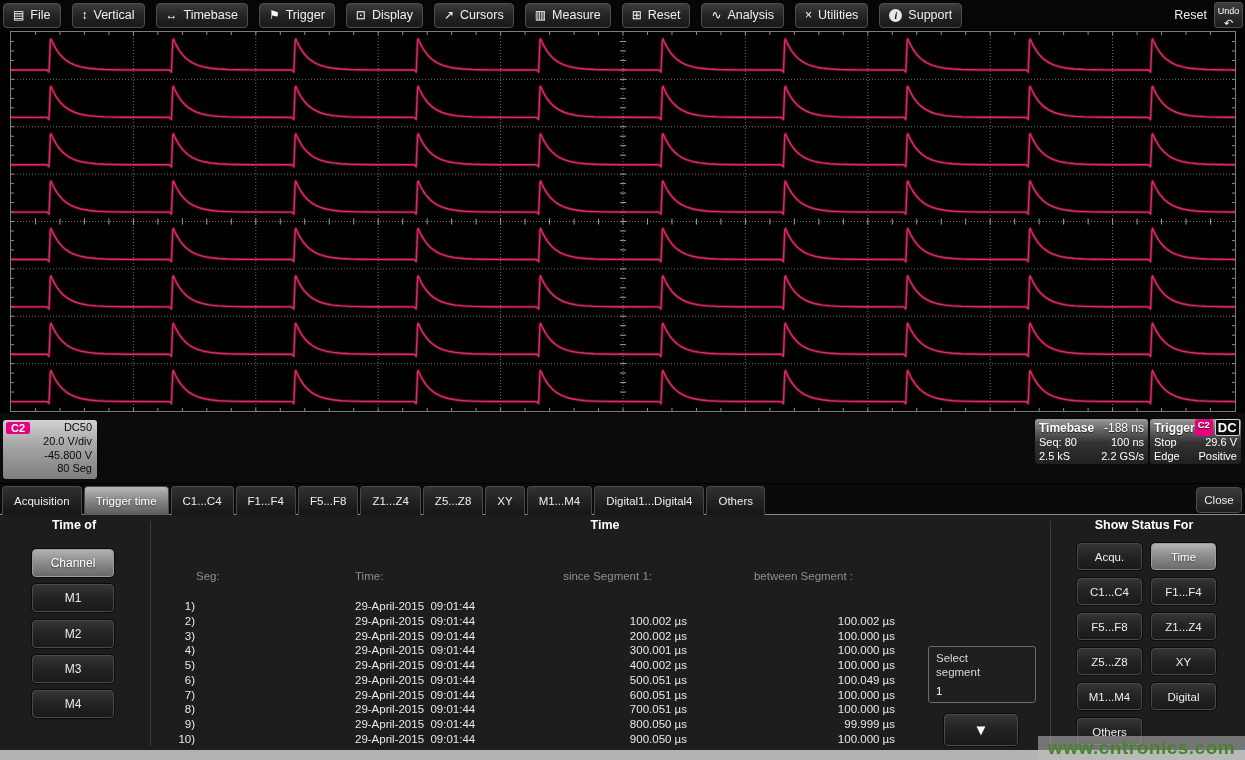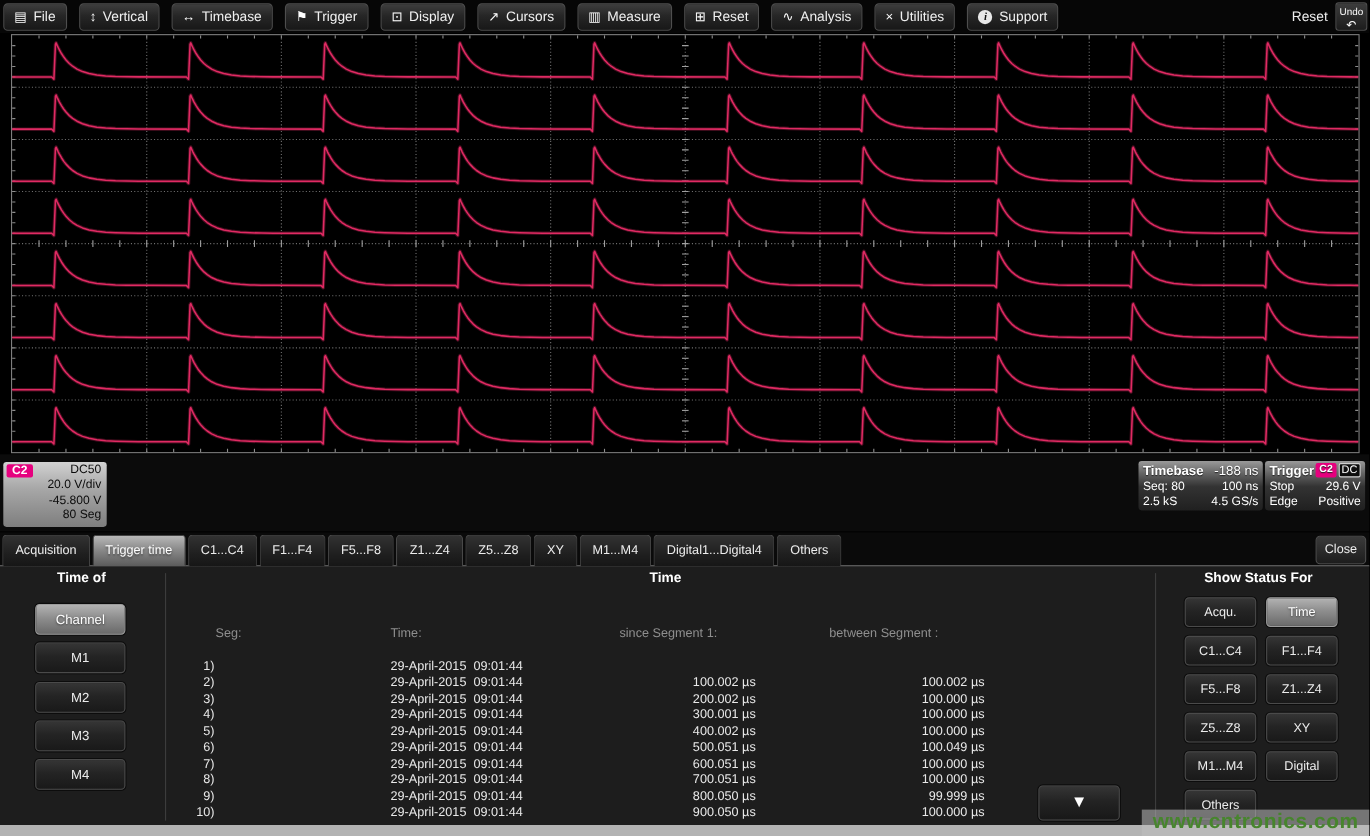--- a/index.html
+++ b/index.html
@@ -56,21 +56,21 @@
     position:absolute; top:6px; height:45px; border-radius:3px; padding:1px 4px 0 4px;
     background:linear-gradient(180deg,#9a9a9a 0%,#636363 26%,#333333 52%,#202020 100%);
     font-size:11px; color:#fff; cursor:pointer;
   }
   .tb-box { left:1035px; width:113px; }
   .trg-box { left:1150px; width:91px; }
   .desc-head { display:flex; justify-content:space-between; align-items:center; font-weight:bold; font-size:12px; text-shadow:0 1px 1px #222; height:15px; }
   .desc-row { display:flex; justify-content:space-between; line-height:14px;gap:12px; }
   .badges { display:flex; gap:2px; font-weight:normal; }
   .c2-badge { background:#e6007e; color:#fff; font-size:9.5px; font-weight:bold; padding:0 3px; border-radius:2px; }
-  .dc-badge { background:#0c0c0c; color:#fff; font-size:10px; padding:0 2px; border:1px solid #cfcfcf; border-radius:2px; }
+  .dc-badge { background:#0c0c0c; color:#fff; font-size:13px; padding:0 2px; border:1px solid #cfcfcf; border-radius:2px;font-weight:bold; }
   
   .tabbar {
     position:absolute; left:0; top:484px; width:100%; height:31px;
     background:#0a0a0a; border-bottom:1px solid #8c8c8c; display:flex; gap:2px; padding:2px 0 0 2px;
   }
   .tab {
     height:29px; padding:0 11px; display:flex; align-items:center;
     background:linear-gradient(180deg,#323232 0%,#1f1f1f 60%,#161616 100%);
     border:1px solid #484848; border-bottom:none; border-radius:4px 4px 0 0;
     color:#ededed; font-size:11.5px; cursor:pointer; white-space:nowrap;
@@ -517,21 +517,21 @@
     <div class="desc-head">
       <span>Timebase</span>
       <span style="font-weight:normal">-188 ns</span>
     </div>
     <div class="desc-row">
       <span>Seq: 80</span>
       <span>100 ns</span>
     </div>
     <div class="desc-row">
       <span>2.5 kS</span>
-      <span>4.5 GS/s</span>
+      <span>2.2 GS/s</span>
     </div>
   </div>
 
   <div class="trg-box">
     <div class="desc-head">
       <span>Trigger</span>
       <span class="badges">
         <span class="c2-badge">C2</span>
         <span class="dc-badge">DC</span>
       </span>
@@ -682,20 +682,25 @@
       <span class="cell-between">99.999 µs</span>
     </div>
 
     <div class="t-row" style="top: 217.75px;">
       <span class="cell-seg">10)</span>
       <span class="cell-time">29-April-2015  09:01:44</span>
       <span class="cell-since">900.050 µs</span>
       <span class="cell-between">100.000 µs</span>
     </div>
 
+  <div class="sel-seg">
+    <div>Select</div>
+    <div>segment</div>
+    <div class="seg-value">1</div>
+  </div>
   <button class="down-btn">
     <span>▼</span>
   </button>
 
     <button class="status-btn" style="top: 28px; left: 1077px;">Acqu.</button>
 
     <button class="status-btn selected" style="top: 28px; left: 1151px;">Time</button>
 
     <button class="status-btn" style="top: 63px; left: 1077px;">C1...C4</button>
 

